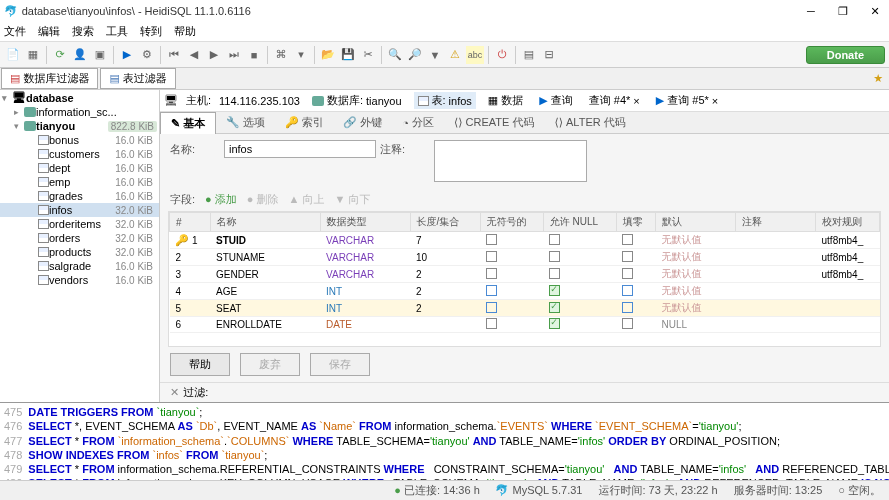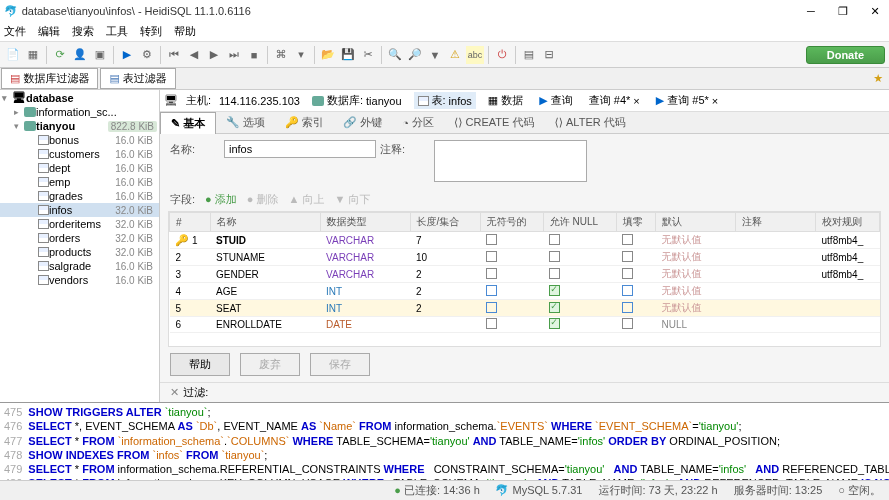--- a/index.html
+++ b/index.html
@@ -401,21 +401,21 @@
 </div>
 
 <div class="sql-log">
   <div class="ln" id="sql-ln">475
 476
 477
 478
 479
 480
 481</div>
-  <div class="code" id="sql-code"><span class="kw">SHOW TRIGGERS ALTER</span> <span class="str">`tianyou`</span>;
+  <div class="code" id="sql-code"><span class="kw">DATE TRIGGERS FROM</span> <span class="str">`tianyou`</span>;
 <span class="kw">SELECT</span> *, EVENT_SCHEMA <span class="kw">AS</span> <span class="ident">`Db`</span>, EVENT_NAME <span class="kw">AS</span> <span class="ident">`Name`</span> <span class="kw">FROM</span> information_schema.<span class="ident">`EVENTS`</span> <span class="kw">WHERE</span> <span class="ident">`EVENT_SCHEMA`</span>=<span class="str">'tianyou'</span>;
 <span class="kw">SELECT</span> * <span class="kw">FROM</span> <span class="ident">`information_schema`</span>.<span class="ident">`COLUMNS`</span> <span class="kw">WHERE</span> TABLE_SCHEMA=<span class="str">'tianyou'</span> <span class="kw">AND</span> TABLE_NAME=<span class="str">'infos'</span> <span class="kw">ORDER</span> <span class="kw">BY</span> ORDINAL_POSITION;
 <span class="kw">SHOW</span> <span class="kw">INDEXES</span> <span class="kw">FROM</span> <span class="ident">`infos`</span> <span class="kw">FROM</span> <span class="ident">`tianyou`</span>;
 <span class="kw">SELECT</span> * <span class="kw">FROM</span> information_schema.REFERENTIAL_CONSTRAINTS <span class="kw">WHERE</span>   CONSTRAINT_SCHEMA=<span class="str">'tianyou'</span>   <span class="kw">AND</span> TABLE_NAME=<span class="str">'infos'</span>   <span class="kw">AND</span> REFERENCED_TABLE_NAME   ;
 <span class="kw">SELECT</span> * <span class="kw">FROM</span> information_schema.KEY_COLUMN_USAGE <span class="kw">WHERE</span>   TABLE_SCHEMA=<span class="str">'tianyou'</span>   <span class="kw">AND</span> TABLE_NAME=<span class="str">'infos'</span>   <span class="kw">AND</span> REFERENCED_TABLE_NAME <span class="kw">IS</span> <span class="kw">NOT</span> ;
    .;</div>
 </div>
 
 <div class="statusbar">
   <span style="flex:1"></span>

